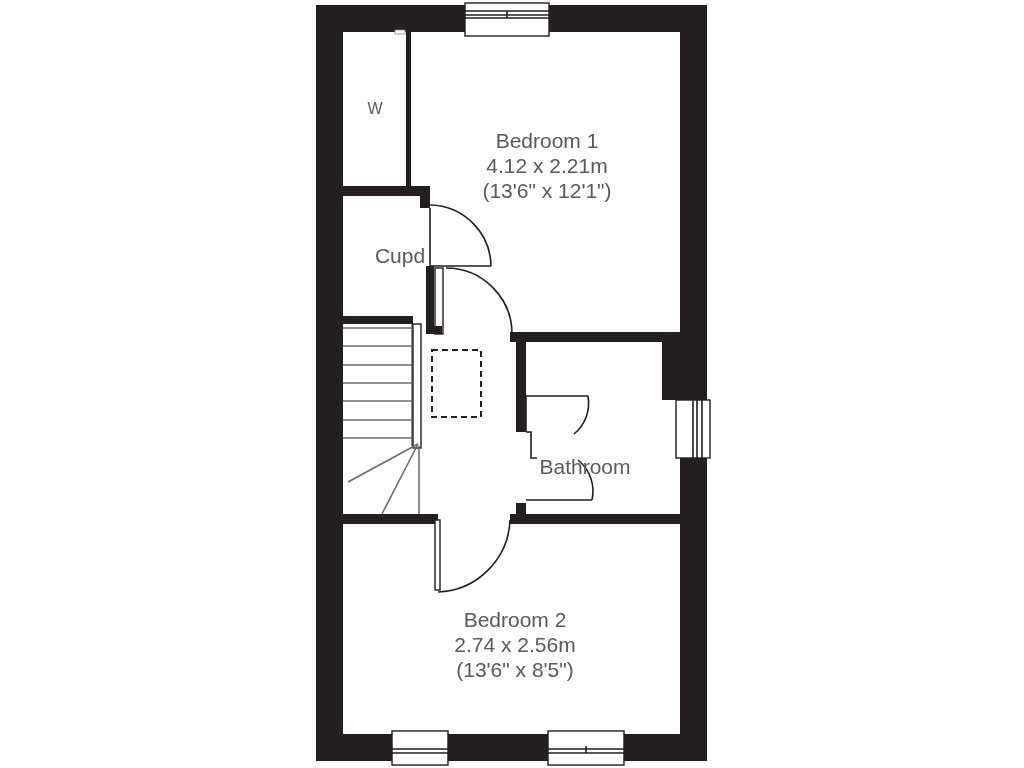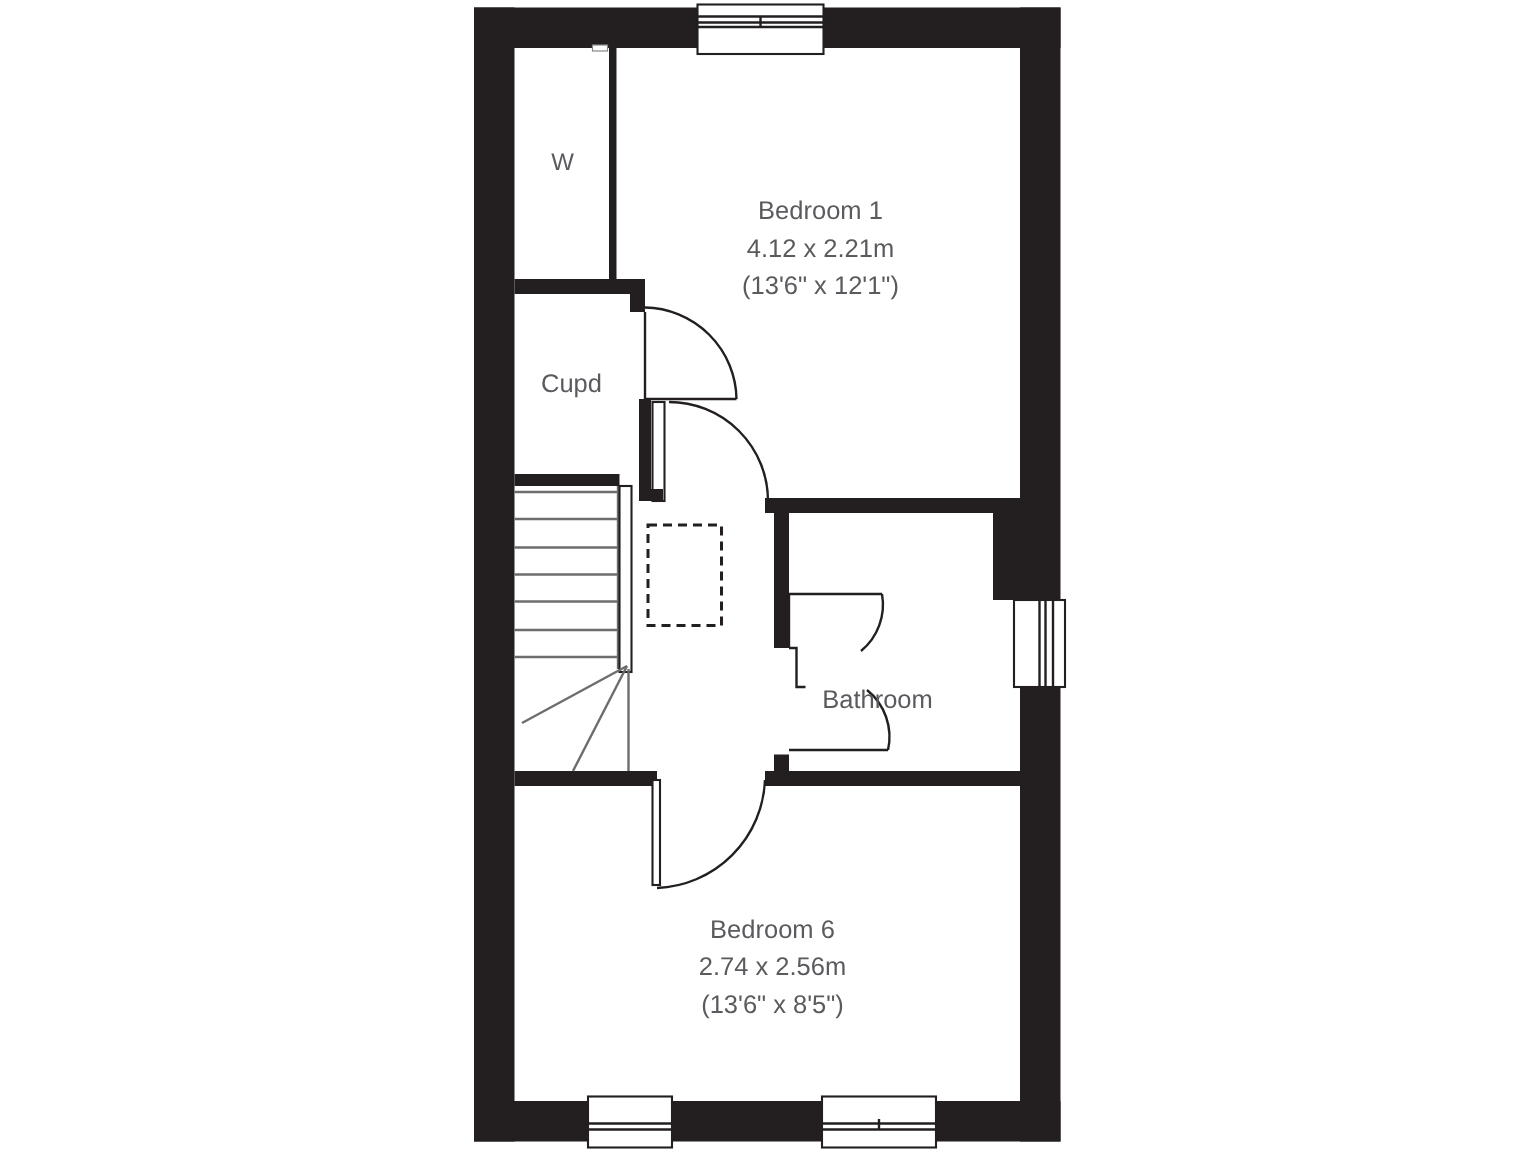--- a/index.html
+++ b/index.html
@@ -10,21 +10,21 @@
   .thinw { stroke: #231f20; stroke-width: 1.4; fill: #ffffff; }
   .stair { stroke: #6d6d6d; stroke-width: 1.6; fill: none; }
   .dash { stroke: #231f20; stroke-width: 2; fill: none; stroke-dasharray: 6 4; }
   .swing { stroke: #231f20; stroke-width: 1.6; fill: none; }
   .label {
     position: absolute;
     font-family: "Liberation Sans", sans-serif;
     color: #5a5a5f;
     text-align: center;
     line-height: 25px;
-    font-size: 17px;
+    font-size: 21px;
     white-space: nowrap;
     transform: translateX(-50%);
   }
   .label div { display: block; }
 </style>
 </head>
 <body>
 
 <svg id="plan" viewBox="0 0 1024 768" xmlns="http://www.w3.org/2000/svg">
 
@@ -134,25 +134,25 @@
 <div class="label" style="left:375px; top:96px; font-size:16px;">
   <div>W</div>
 </div>
 
 <div class="label" style="left:547px; top:128px;">
   <div>Bedroom 1</div>
   <div>4.12 x 2.21m</div>
   <div>(13'6" x 12'1")</div>
 </div>
 
-<div class="label" style="left:381px; top:243px;">
+<div class="label" style="left:400px; top:243px;">
   <div>Cupd</div>
 </div>
 
 <div class="label" style="left:585px; top:454px;">
   <div>Bathroom</div>
 </div>
 
 <div class="label" style="left:515px; top:607px;">
-  <div>Bedroom 6</div>
+  <div>Bedroom 2</div>
   <div>2.74 x 2.56m</div>
   <div>(13'6" x 8'5")</div>
 </div>
 
 </body></html>

